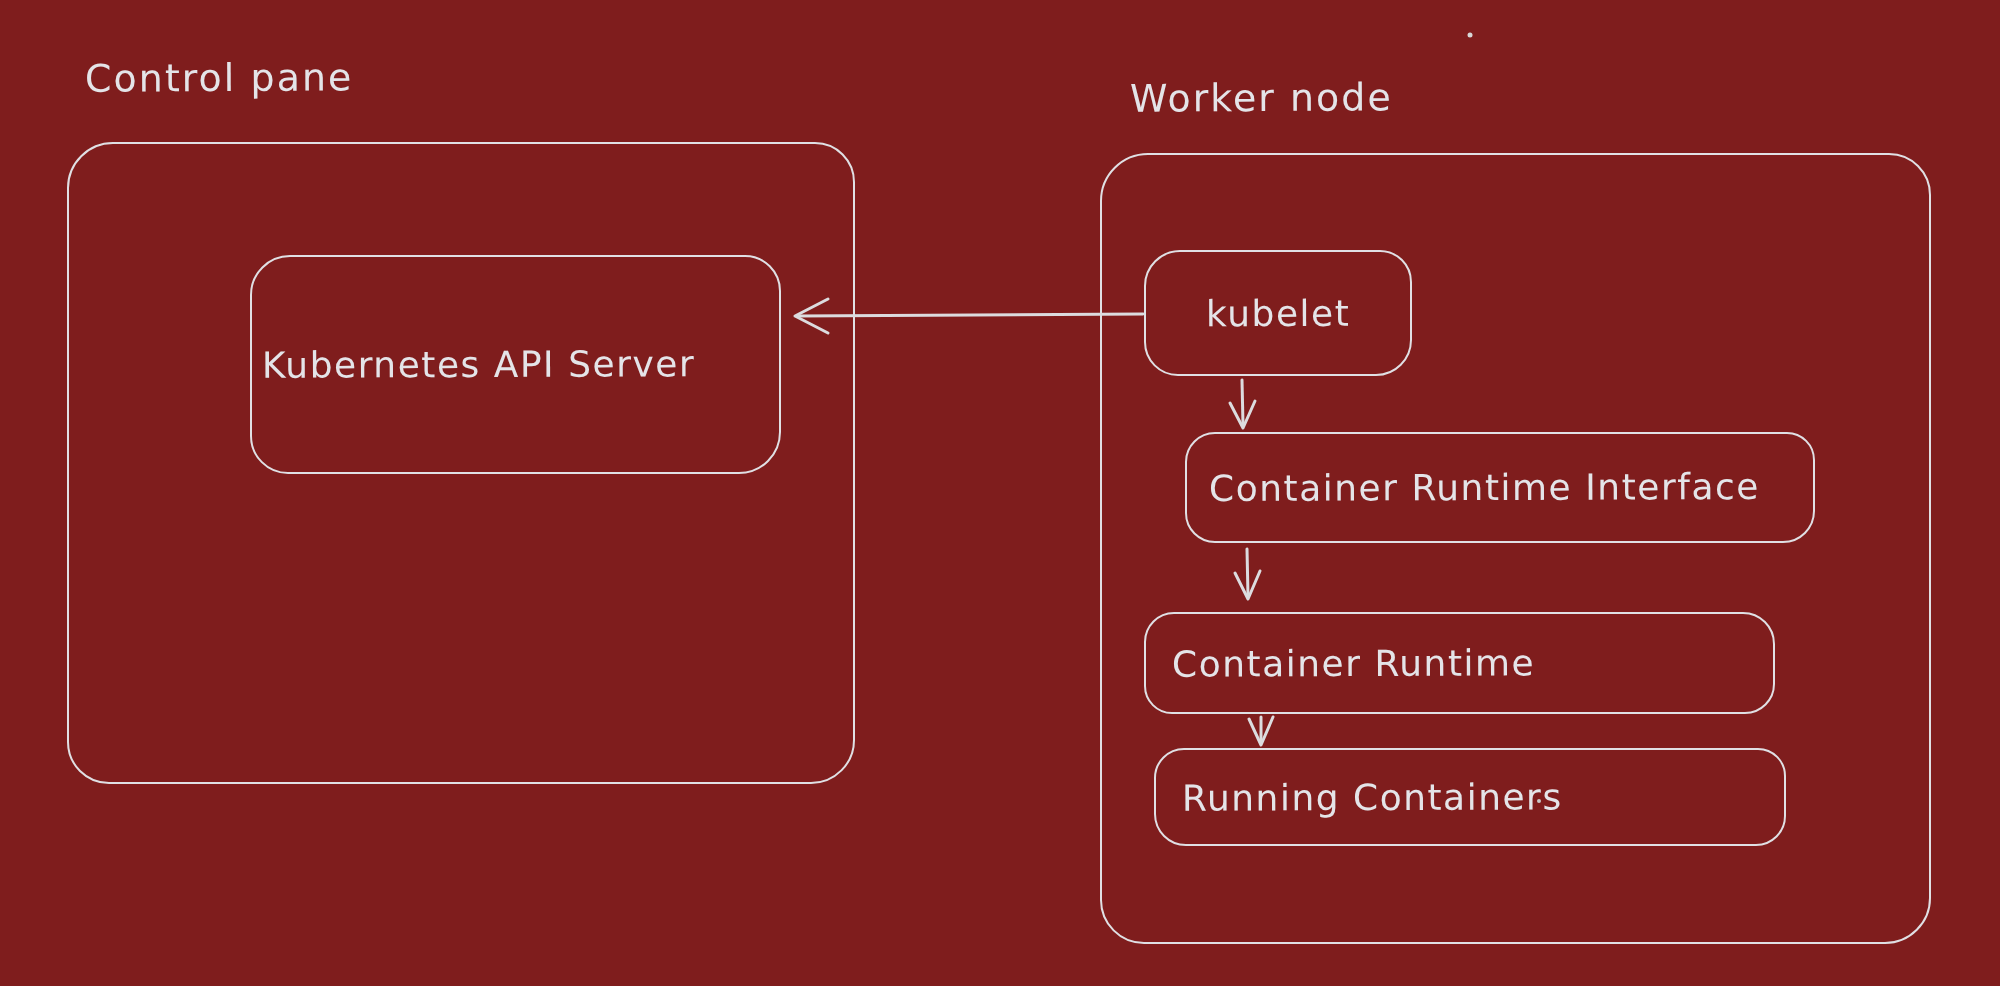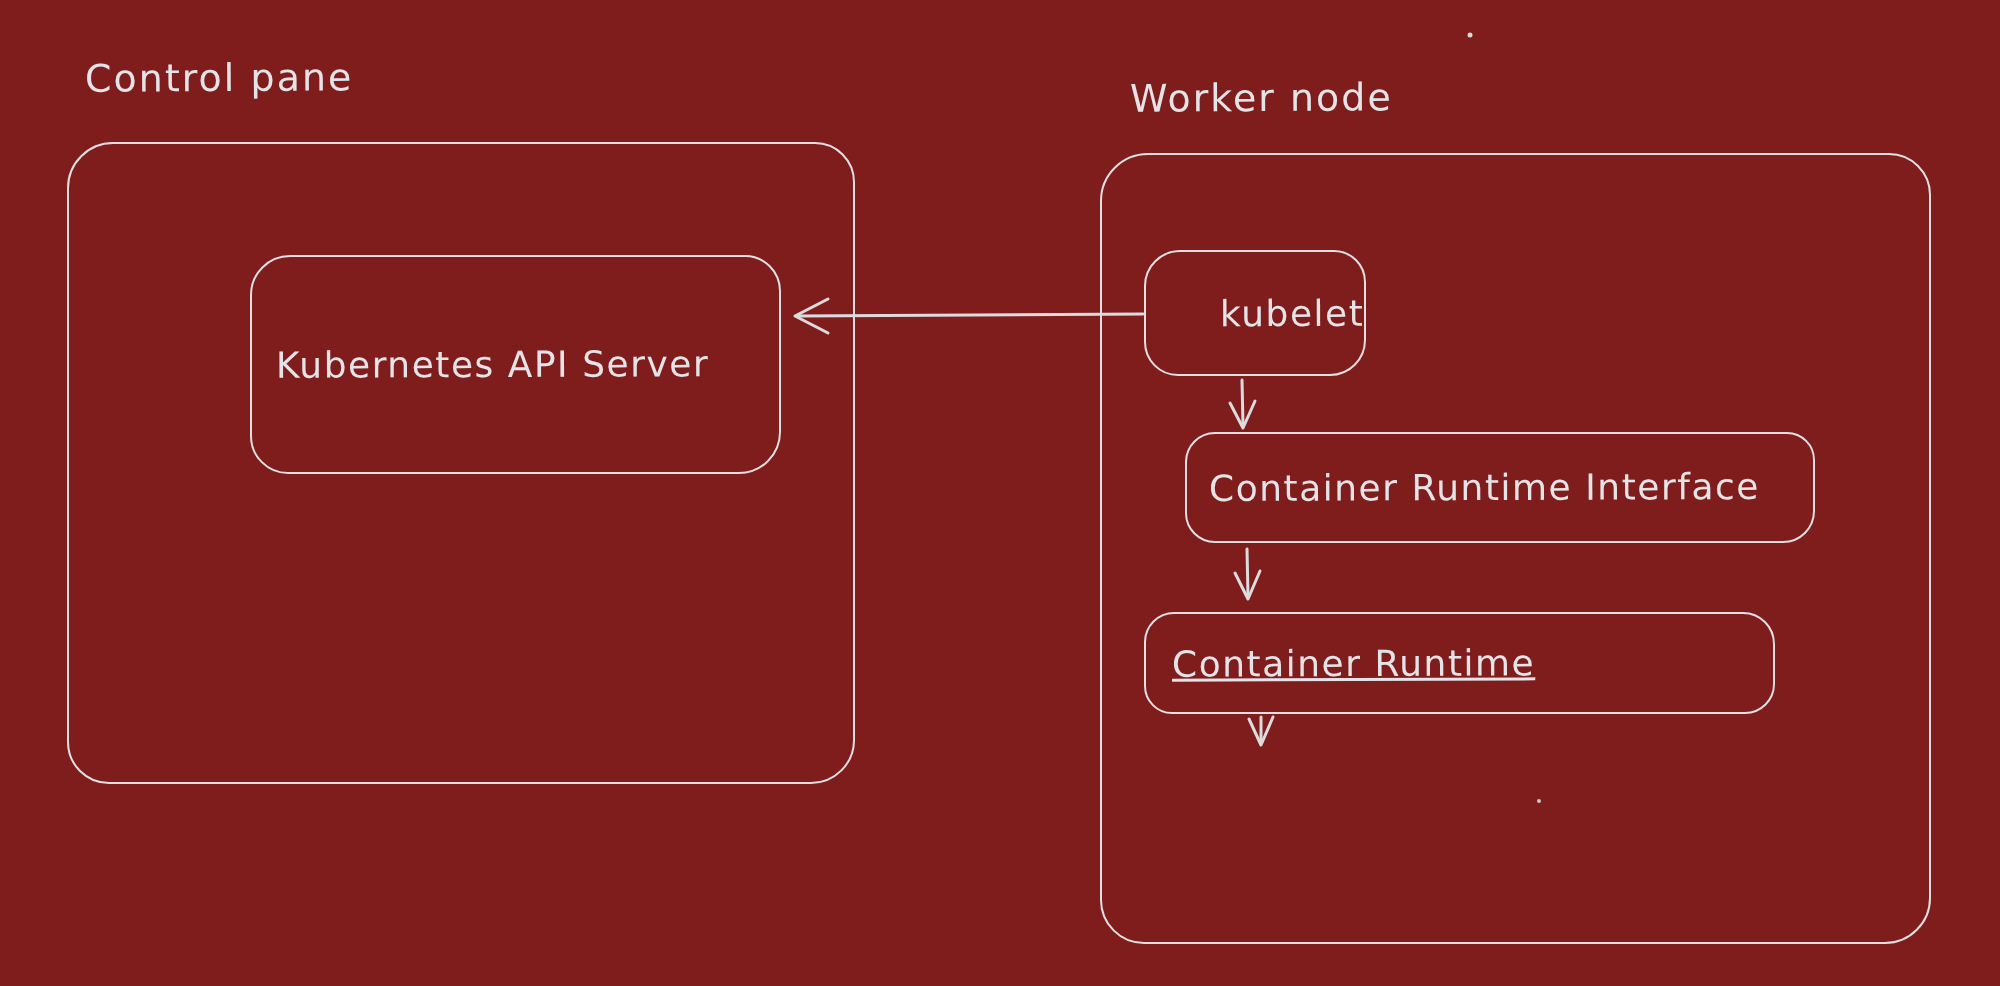--- a/index.html
+++ b/index.html
@@ -39,24 +39,24 @@
     letter-spacing: 1.5px;
     color: #e4e4e8;
     white-space: nowrap;
     box-sizing: border-box;
   }
   .node-box .node-label { transform: rotate(-0.2deg); }
   #grp-control { left: 67px; top: 142px; width: 784px; height: 638px; border-radius: 46px 40px 44px 42px; }
   #grp-worker  { left: 1100px; top: 153px; width: 827px; height: 787px; border-radius: 48px 42px 46px 44px; }
   #lbl-control { left: 85px; top: 56px; }
   #lbl-worker  { left: 1130px; top: 76px; }
-  #node-api      { left: 250px;  top: 255px; width: 531px; height: 219px; border-radius: 40px 36px 42px 38px; padding-left: 24px; }
-  #node-kubelet  { left: 1144px; top: 250px; width: 222px; height: 126px; border-radius: 36px 32px 36px 34px; justify-content: flex-end; }
+  #node-api      { left: 250px;  top: 255px; width: 531px; height: 219px; border-radius: 40px 36px 42px 38px; padding-left: 10px; }
+  #node-kubelet  { left: 1144px; top: 250px; width: 268px; height: 126px; border-radius: 36px 32px 36px 34px; justify-content: center; }
   #node-cri      { left: 1137px; top: 432px; width: 630px; height: 111px; border-radius: 30px 28px 32px 30px; padding-left: 22px; margin-left: 48px; }
-  #node-runtime  { left: 1144px; top: 612px; width: 631px; height: 102px; border-radius: 30px 32px 30px 28px; padding-left: 26px; text-decoration: underline; }
+  #node-runtime  { left: 1144px; top: 612px; width: 631px; height: 102px; border-radius: 30px 32px 30px 28px; padding-left: 26px; }
   #node-running  { left: 1154px; top: 748px; width: 632px; height: 98px;  border-radius: 30px 28px 30px 32px; padding-left: 26px; }
   #edges {
     position: absolute;
     left: 0; top: 0;
     width: 2000px;
     height: 986px;
     pointer-events: none;
   }
   #edges path { pointer-events: stroke; }
 </style>
@@ -80,20 +80,23 @@
   </div>
 
   <div class="node-box" id="node-cri">
     <span class="node-label">Container Runtime Interface</span>
   </div>
 
   <div class="node-box" id="node-runtime">
     <span class="node-label">Container Runtime</span>
   </div>
 
+  <div class="node-box" id="node-running">
+    <span class="node-label">Running Containers</span>
+  </div>
 
   <svg id="edges" viewBox="0 0 2000 986" fill="none" stroke="#dcdcdf" stroke-width="3" stroke-linecap="round" stroke-linejoin="round">
 
     <g>
       <path d="M 1143 314 L 798 316"></path>
       <path d="M 828 299 L 795 316 L 828 333"></path>
     </g>
 
     <g>
       <path d="M 1242 380 L 1243 425"></path>

